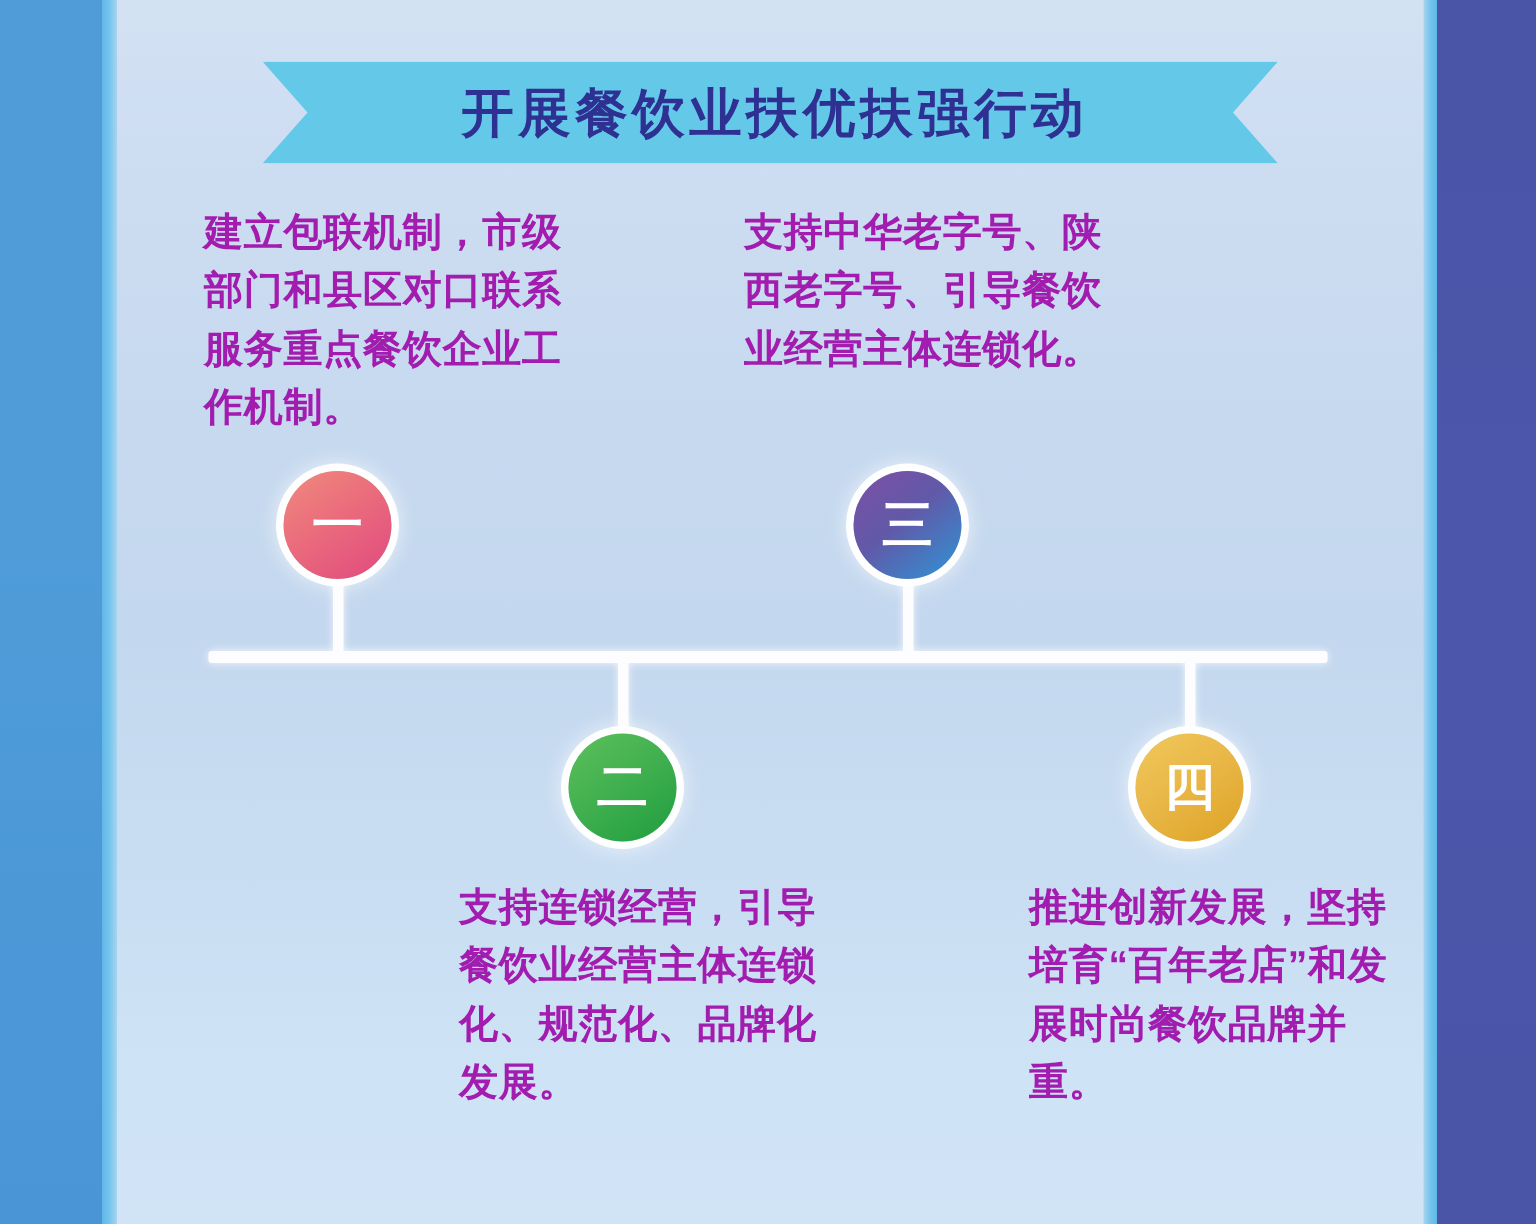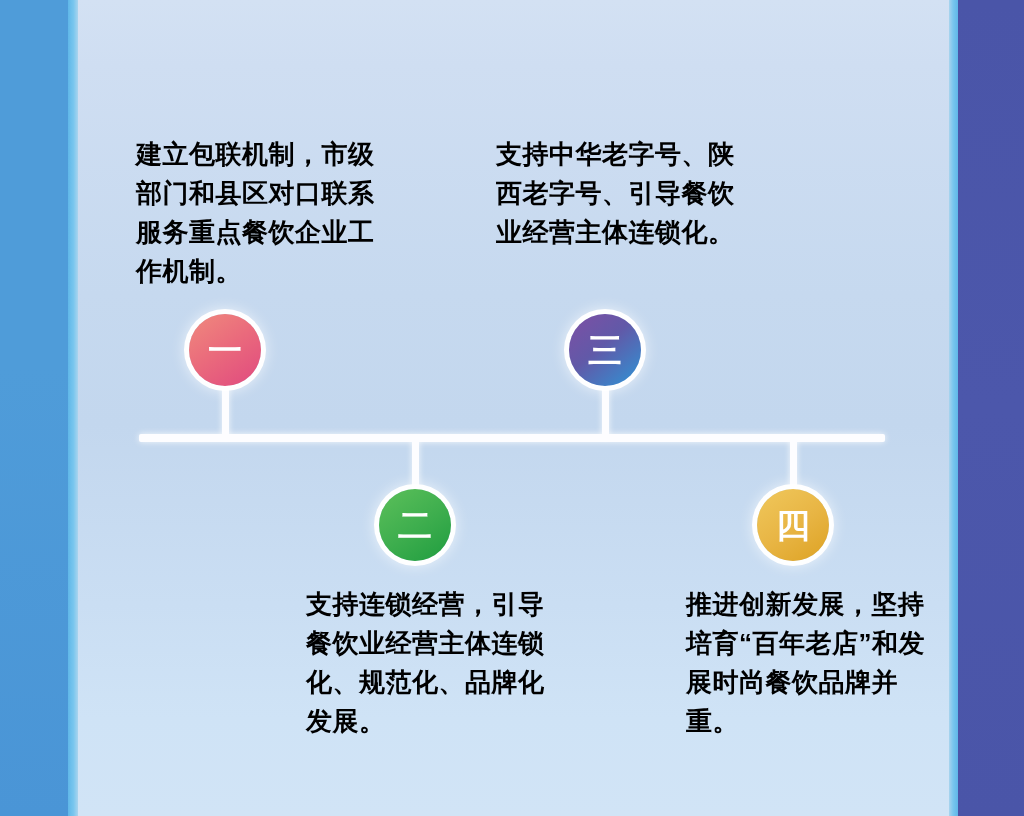--- a/index.html
+++ b/index.html
@@ -40,21 +40,21 @@
   .banner-title{
     font-size:35px;font-weight:bold;color:#2e3192;
     letter-spacing:3px;line-height:1;
     white-space:nowrap;
     padding-left:6px;
   }
 
   
   .txt{
     position:absolute;
-    color:#000000;
+    color:#a21caf;
     font-size:26px;
     font-weight:600;
     line-height:39px;
     letter-spacing:0.5px;
     width:250px;
   }
   .txt-1{left:136px;top:135px;}
   .txt-3{left:496px;top:135px;}
   .txt-2{left:306px;top:585px;}
   .txt-4{left:686px;top:585px;}
@@ -90,20 +90,23 @@
 <body>
 
 <div class="canvas">
 
   <div class="stage"></div>
   <div class="band-left"></div>
   <div class="stripe-left"></div>
   <div class="band-right"></div>
   <div class="stripe-right"></div>
 
+  <div class="banner-inner">
+    <div class="banner-title">开展餐饮业扶优扶强行动</div>
+  </div>
 
   <div class="txt txt-1">建立包联机制，市级部门和县区对口联系服务重点餐饮企业工作机制。</div>
   <div class="txt txt-3">支持中华老字号、陕西老字号、引导餐饮业经营主体连锁化。</div>
   <div class="txt txt-4">推进创新发展，坚持培育“百年老店”和发展时尚餐饮品牌并重。</div>
   <div class="txt txt-2">支持连锁经营，引导餐饮业经营主体连锁化、规范化、品牌化发展。</div>
 
   <div class="hline"></div>
   <div class="stem stem-1"></div>
   <div class="stem stem-3"></div>
   <div class="stem stem-2"></div>

